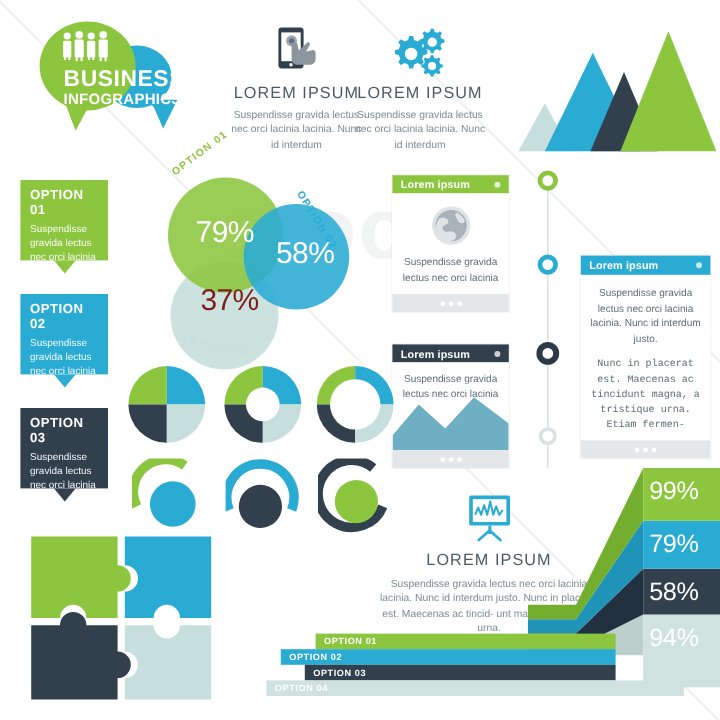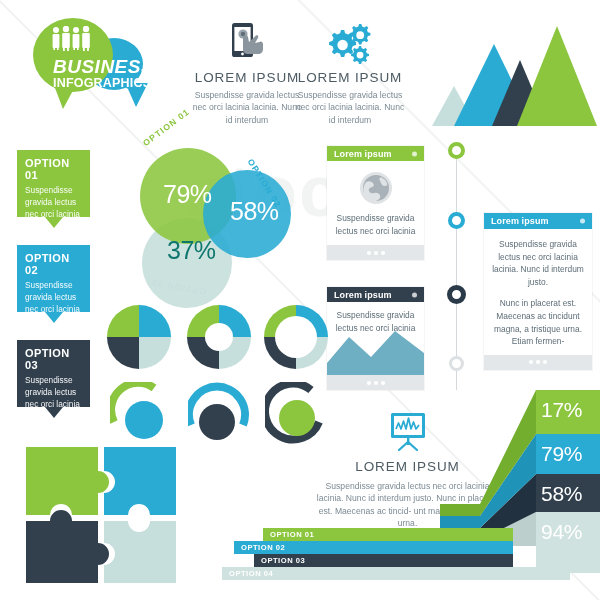--- a/index.html
+++ b/index.html
@@ -11,21 +11,21 @@
   }
   #stage{position:absolute;left:0;top:0;width:600px;height:600px;overflow:hidden;background:#fff;}
 
   
   .wm-line{position:absolute;background:#f1f2f2;transform-origin:0 0;}
   .wm-text{position:absolute;color:#f2f3f3;font-weight:bold;letter-spacing:2px;user-select:none;}
 
   
   .bubble{position:absolute;border-radius:50%;}
   .logo-txt{position:absolute;color:#fff;font-weight:bold;text-align:left;line-height:1;}
-  .logo-b{font-size:19px;letter-spacing:.5px;font-style:italic;}
+  .logo-b{font-size:19px;letter-spacing:.5px;}
   .logo-i{font-size:12.5px;letter-spacing:.2px;margin-top:2px;}
 
   
   .feat{position:absolute;text-align:center;}
   .feat-title{font-size:13.5px;color:#4d5b63;letter-spacing:.9px;font-weight:400;}
   .feat-body{font-size:8.6px;color:#7b8a93;line-height:1.45;margin-top:4px;}
 
   
   .callout{position:absolute;}
   .callout-box{position:absolute;left:0;top:0;}
@@ -167,21 +167,21 @@
     <div class="callout-tail" style="left:28px;top:67px;border-top:11px solid #32404E;"></div>
   </div>
 
   <div>
     <div class="venn-c" style="left:142px;top:218px;width:90px;height:90px;background:#C6DFDC;opacity:.9;"></div>
     <div class="venn-c" style="left:140px;top:148px;width:96px;height:96px;background:#8CC63F;opacity:.88;"></div>
     <div class="venn-c" style="left:203px;top:170px;width:88px;height:88px;background:#29ABD4;opacity:.88;"></div>
 
     <div class="venn-pct" style="left:163px;top:180px;">79%</div>
     <div class="venn-pct" style="left:230px;top:197px;">58%</div>
-    <div class="venn-pct" style="left:167px;top:236px;color:#0f766e;">37%</div>
+    <div class="venn-pct" style="left:167px;top:236px;color:#7f1d1d;">37%</div>
 
     <div class="venn-lbl" style="left:141px;top:140px;color:#8CC63F;transform:rotate(-37deg);transform-origin:0 0;">OPTION 01</div>
     <div class="venn-lbl" style="left:254px;top:157px;color:#29ABD4;transform:rotate(58deg);transform-origin:0 0;">OPTION 02</div>
     <div class="venn-lbl" style="left:205px;top:297px;color:#C6DFDC;transform:rotate(190deg);transform-origin:0 0;">OPTION 03</div>
   </div>
 
   <div class="card" style="left:327px;top:146px;width:97px;">
     <div class="card-bar" style="background:#8CC63F;">
       <span class="card-bar-t">Lorem ipsum</span>
       <span class="card-dot"></span>
@@ -221,21 +221,21 @@
       </div>
   </div>
 
   <div class="card" style="left:484px;top:213px;width:108px;">
     <div class="card-bar" style="background:#29ABD4;height:16px;">
       <span class="card-bar-t">Lorem ipsum</span>
       <span class="card-dot"></span>
     </div>
     <div class="card-body" style="padding:9px 8px 7px;">
       <div class="card-txt">Suspendisse gravida lectus nec orci lacinia lacinia. Nunc id interdum justo.</div>
-      <div class="card-txt" style="margin-top:9px;">Nunc in placerat est. Maecenas ac tincidunt magna, a tristique urna. Etiam fermen-</div>
+      <div class="card-txt" style="margin-top:9px;font-family:Liberation Mono, monospace;">Nunc in placerat est. Maecenas ac tincidunt magna, a tristique urna. Etiam fermen-</div>
     </div>
     <div class="card-foot">
         <i></i>
         <i></i>
         <i></i>
       </div>
   </div>
 
   <div>
     <div class="tl-line" style="left:456px;top:150px;height:240px;"></div>
@@ -313,21 +313,21 @@
 
     <path d="M0 140 L40 140 L96 86 L96 124 L40 152 L0 152 Z" fill="#223140"></path>
     <polygon points="96,86 160,86 160,124 96,124" fill="#32404E"></polygon>
 
     <path d="M0 128 L40 128 L96 46 L96 86 L40 140 L0 140 Z" fill="#1F93B8"></path>
     <polygon points="96,46 160,46 160,86 96,86" fill="#29ABD4"></polygon>
 
     <path d="M0 116 L40 116 L96 2 L96 46 L40 128 L0 128 Z" fill="#73AE2F"></path>
     <polygon points="96,2 160,2 160,46 96,46" fill="#8CC63F"></polygon>
   </svg>
-  <div class="pct-lbl" style="left:541px;top:398px;">17%</div>
+  <div class="pct-lbl" style="left:541px;top:398px;">99%</div>
   <div class="pct-lbl" style="left:541px;top:442px;">79%</div>
   <div class="pct-lbl" style="left:541px;top:482px;">58%</div>
   <div class="pct-lbl" style="left:541px;top:520px;color:#ffffff;">94%</div>
 
   <div class="obar" style="left:263px;top:528px;width:250px;height:13px;background:#8CC63F;">
     <span class="obar-t">OPTION 01</span>
   </div>
   <div class="obar" style="left:234px;top:541px;width:279px;height:13px;background:#29ABD4;">
     <span class="obar-t">OPTION 02</span>
   </div>

